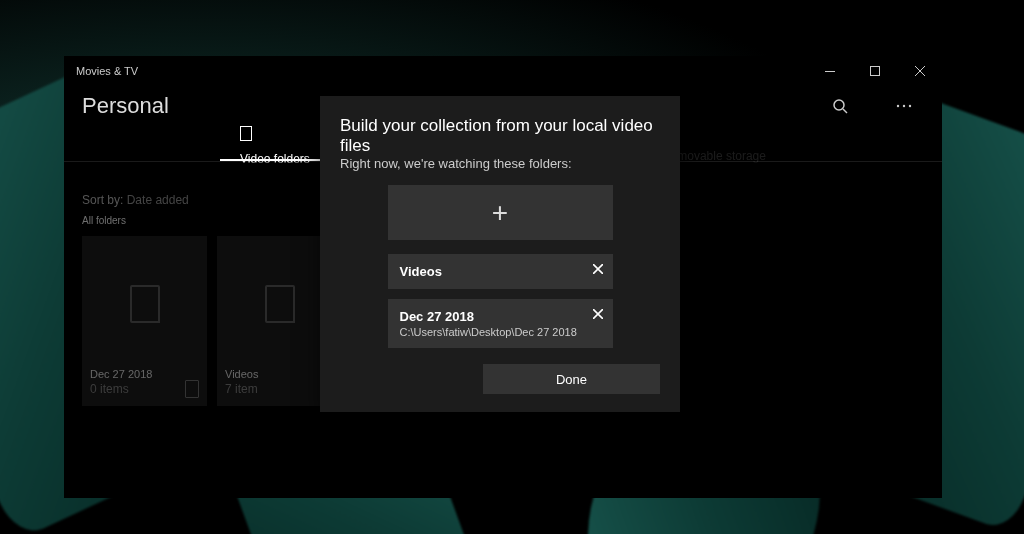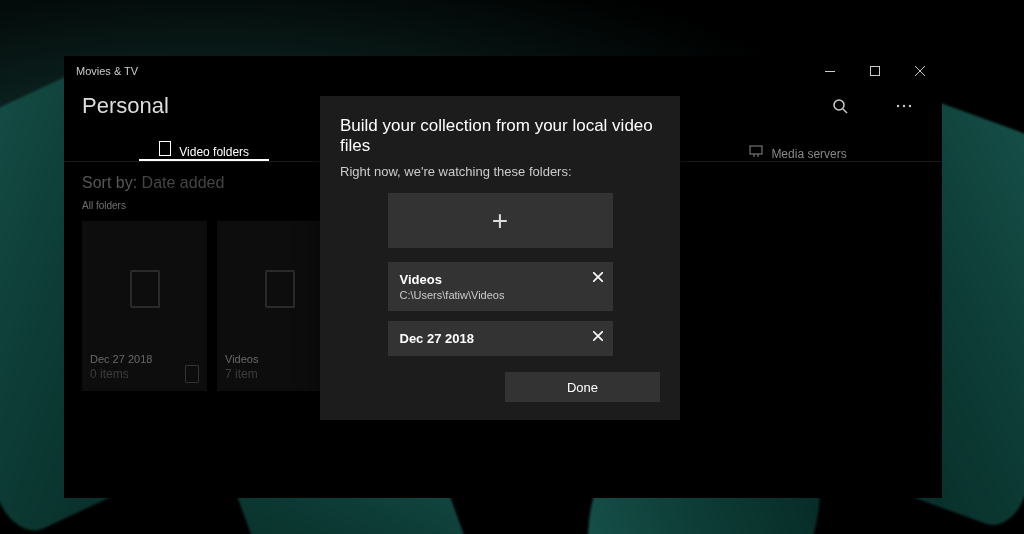--- a/index.html
+++ b/index.html
@@ -65,30 +65,30 @@
 
 .tabs {
   height: 36px;
   display: flex;
   justify-content: space-around;
   align-items: center;
   border-bottom: 1px solid #1a1a1a;
   font-size: 12px;
   color: #888;
 }
-.tab { display: flex; align-items: flex-end; gap: 8px; padding: 0 20px; height: 100%; }
+.tab { display: flex; align-items: flex-start; gap: 8px; padding: 0 20px; height: 100%; flex-direction: column; }
 .tab.active { color: #fff; border-bottom: 2px solid #fff; }
 .tab-icon { font-size: 13px; }
 
 .content {
   flex: 1;
   padding: 12px 18px;
   position: relative;
 }
-.sort-row { font-size: 16px; color: #aaa; margin-bottom: 8px; }
+.sort-row { font-size: 12px; color: #aaa; margin-bottom: 8px; margin-top: 19px; }
 .sort-val { color: #888; }
 .section-title { font-size: 10px; color: #ddd; font-weight: 400; margin-bottom: 10px; }
 
 .folders-row { display: flex; gap: 10px; }
 .folder-card {
   width: 125px;
   height: 170px;
   background: #1a1a1a;
   display: flex;
   flex-direction: column;
@@ -124,21 +124,21 @@
 .dialog {
   position: absolute;
   left: 320px;
   top: 96px;
   width: 360px;
   background: #1c1c1c;
   box-shadow: 0 6px 20px rgba(0,0,0,0.6);
   padding: 20px 20px 18px;
   color: #fff;
 }
-.dialog-title { font-size: 17px; font-weight: 400; margin-bottom: 8px; }
+.dialog-title { font-size: 17px; font-weight: 400; }
 .dialog-sub { font-size: 13px; color: #ccc; margin-bottom: 14px; }
 .add-btn {
   width: 225px;
   height: 55px;
   margin: 0 auto 14px;
   background: #333;
   display: flex;
   align-items: center;
   justify-content: center;
   font-size: 28px;
@@ -155,21 +155,21 @@
 .entry-name { font-size: 13px; font-weight: 600; color: #fff; }
 .entry-path { font-size: 11px; color: #ccc; margin-top: 2px; }
 .entry-close {
   position: absolute;
   right: 10px; top: 8px;
   font-size: 13px;
   color: #fff;
 }
 .dialog-footer { display: flex; justify-content: flex-end; margin-top: 16px; }
 .done-btn {
-  width: 155px;
+  width: 177px;
   height: 30px;
   background: #333;
   display: flex;
   align-items: center;
   justify-content: center;
   font-size: 13px;
   color: #fff;
 }
 </style>
 </head>
@@ -225,30 +225,20 @@
       <span class="tab-icon">
         <svg width="12" height="15" viewBox="0 0 12 15">
             <rect x="0.5" y="0.5" width="11" height="14" fill="none" stroke="currentColor"></rect>
           </svg>
       </span>
       <span>Video folders</span>
     </div>
     <div class="tab" style="opacity:0.2">
       <span class="tab-icon">▯</span>
       <span>Removable storage</span>
-    </div>
-    <div class="tab">
-      <span class="tab-icon">
-        <svg width="14" height="14" viewBox="0 0 14 14">
-            <rect x="1" y="2" width="12" height="8" fill="none" stroke="currentColor"></rect>
-            <line x1="5" y1="10" x2="5" y2="13" stroke="currentColor"></line>
-            <line x1="9" y1="10" x2="9" y2="13" stroke="currentColor"></line>
-          </svg>
-      </span>
-      <span>Media servers</span>
     </div>
   </div>
 
   <div class="content">
     <div class="sort-row">
       <span>Sort by:</span>
       <span class="sort-val">Date added</span>
     </div>
     <div class="section-title">All folders</div>
 
@@ -282,30 +272,30 @@
 <div class="dialog">
   <div class="dialog-title">Build your collection from your local video files</div>
   <div class="dialog-sub">Right now, we're watching these folders:</div>
 
   <div class="add-btn">
     <span>+</span>
   </div>
 
   <div class="folder-entry">
     <div class="entry-name">Videos</div>
-    <div class="entry-path">C:\Users\fatiw\Videos</div>
     <div class="entry-close">
       <svg width="10" height="10" viewBox="0 0 10 10">
           <path d="M0 0 L10 10 M10 0 L0 10" stroke="#fff" stroke-width="1.6"></path>
         </svg>
     </div>
   </div>
 
   <div class="folder-entry">
     <div class="entry-name">Dec 27 2018</div>
+    <div class="entry-path">C:\Users\fatiw\Desktop\Dec 27 2018</div>
     <div class="entry-close">
       <svg width="10" height="10" viewBox="0 0 10 10">
           <path d="M0 0 L10 10 M10 0 L0 10" stroke="#fff" stroke-width="1.6"></path>
         </svg>
     </div>
   </div>
 
   <div class="dialog-footer">
     <div class="done-btn">
       <span>Done</span>

